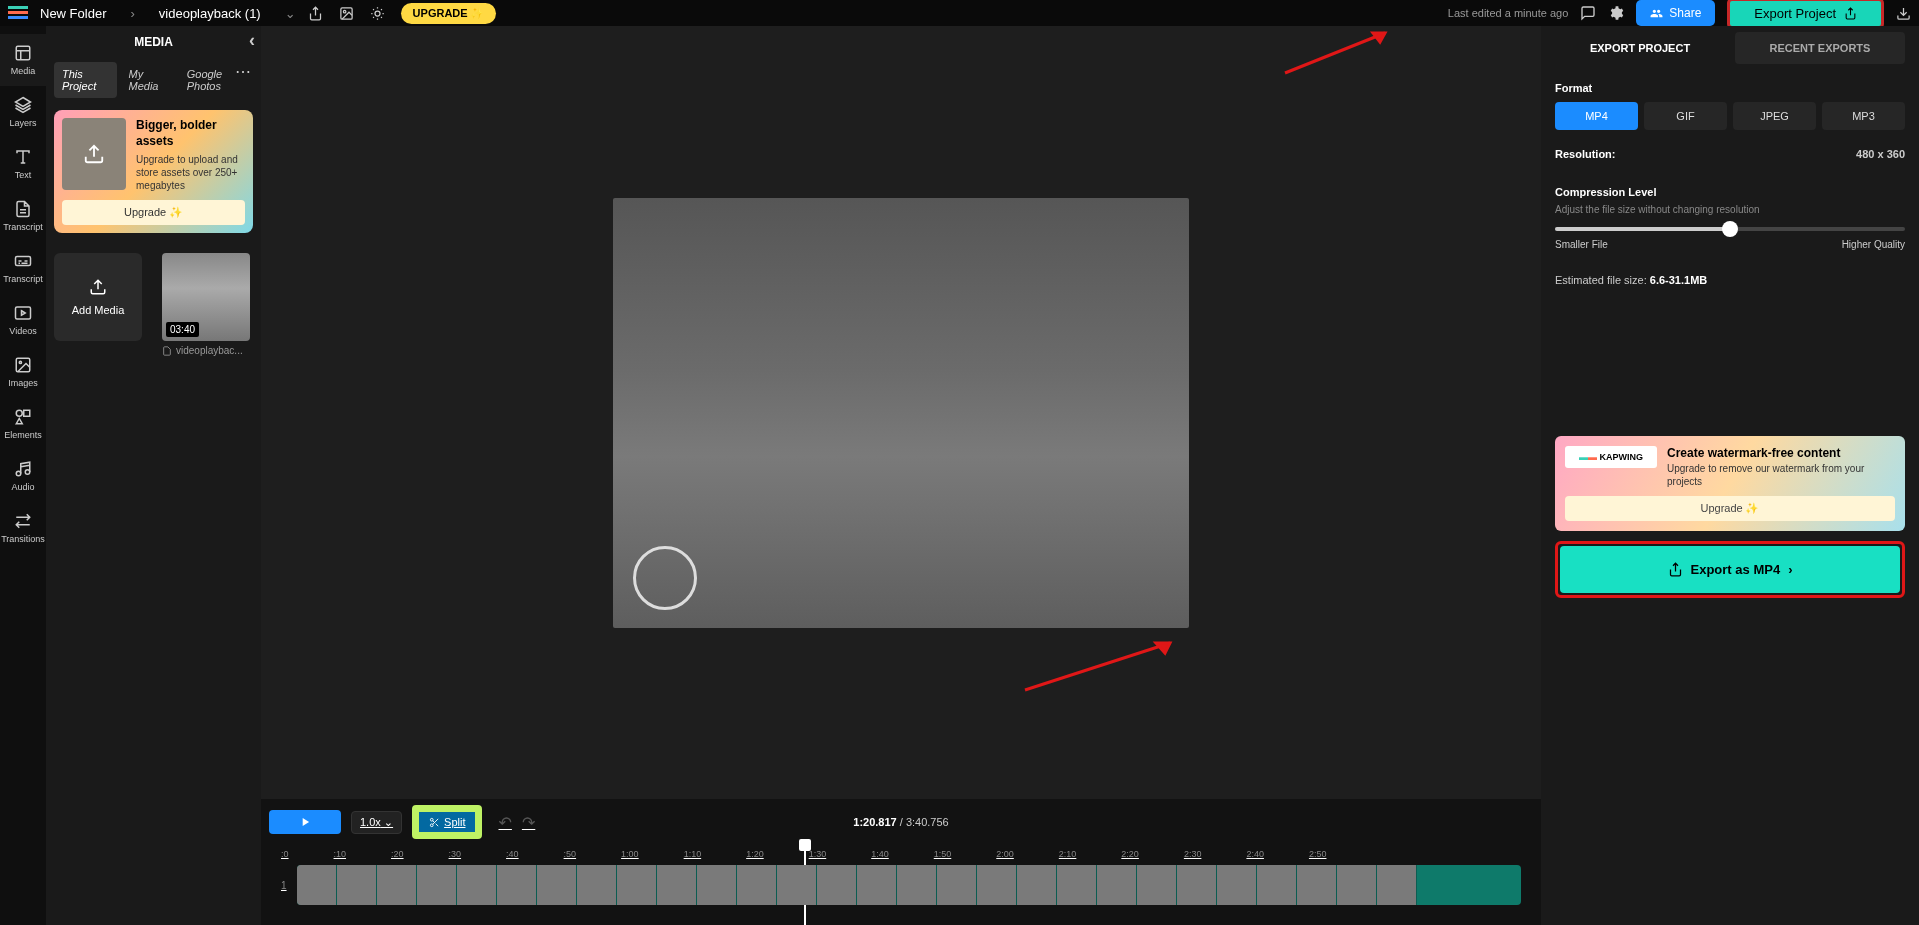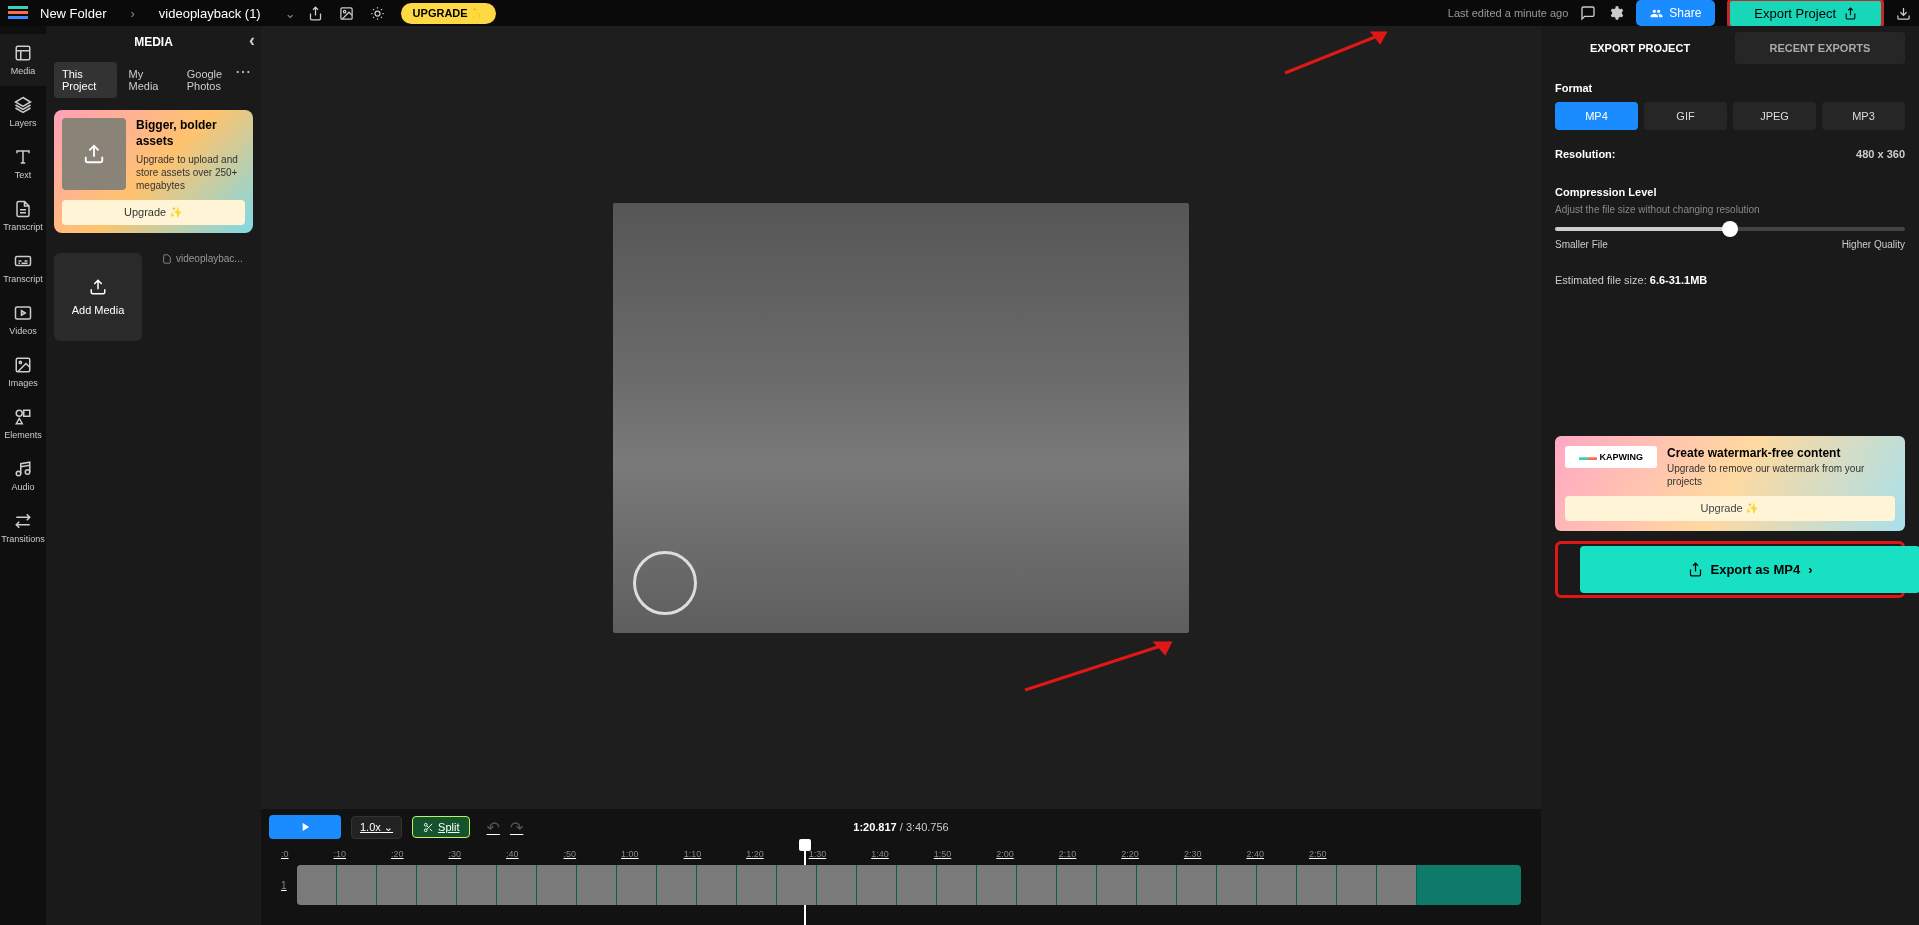--- a/index.html
+++ b/index.html
@@ -24,21 +24,21 @@
 .rail { width: 46px; background: #0f0f0f; display: flex; flex-direction: column; align-items: center; padding-top: 8px; }
 .rail-item { display: flex; flex-direction: column; align-items: center; gap: 4px; padding: 10px 0; cursor: pointer; color: #ccc; font-size: 9px; width: 100%; }
 .rail-item.active { background: #1a1a1a; }
 .rail-icon { width: 18px; height: 18px; }
 
 
 .panel { width: 215px; background: #1a1a1a; display: flex; flex-direction: column; position: relative; }
 .panel-head { display: flex; align-items: center; justify-content: center; height: 32px; font-size: 12px; font-weight: 600; position: relative; }
 .panel-collapse { position: absolute; right: 6px; top: 4px; cursor: pointer; color: #ccc; font-size: 18px; }
 .panel-more { position: absolute; right: 10px; top: 36px; cursor: pointer; color: #ccc; }
-.media-tabs { display: flex; gap: 4px; padding: 4px 8px; }
+.media-tabs { display: flex; gap: 4px; padding: 4px 8px; font-style: italic; }
 .media-tab { font-size: 11px; padding: 6px 8px; border-radius: 4px; cursor: pointer; color: #ccc; }
 .media-tab.active { background: #333; color: #fff; font-weight: 500; }
 
 .promo-card { margin: 8px; border-radius: 8px; overflow: hidden; background: linear-gradient(135deg, #ff9fb8 0%, #ffc36e 50%, #7ed9e8 100%); padding: 8px; display: flex; flex-direction: column; }
 .promo-top { display: flex; gap: 10px; }
 .promo-img { width: 64px; height: 72px; background: #8a8378; border-radius: 4px; display: flex; align-items: center; justify-content: center; position: relative; }
 .promo-text { flex: 1; }
 .promo-title { font-size: 12px; font-weight: 600; color: #000; line-height: 1.3; }
 .promo-sub { font-size: 10px; color: #333; margin-top: 4px; line-height: 1.3; }
 .promo-btn { background: #fff5d6; color: #333; border: none; padding: 6px; border-radius: 4px; font-size: 11px; margin-top: 8px; cursor: pointer; width: 100%; }
@@ -54,21 +54,21 @@
 .center { flex: 1; display: flex; flex-direction: column; background: #1e1e1e; text-decoration: underline; }
 .canvas { flex: 1; display: flex; align-items: center; justify-content: center; background: #1e1e1e; }
 .video-frame { width: 576px; height: 430px; background: linear-gradient(180deg, #565656 0%, #6b6b6b 40%, #7a7a7a 60%, #5e5e5e 100%); position: relative; border-radius: 2px; }
 .video-frame::before { content: ""; position: absolute; left: 20px; bottom: 18px; width: 58px; height: 58px; border: 3px solid #ddd; border-radius: 50%; }
 
 
 .timeline-wrap { background: #121212; }
 .tl-controls { display: flex; align-items: center; gap: 10px; padding: 6px 8px; }
 .play-btn { background: #1b8cff; border: none; width: 72px; height: 24px; border-radius: 4px; cursor: pointer; display: flex; align-items: center; justify-content: center; }
 .speed-sel { background: #222; border: 1px solid #333; color: #fff; padding: 4px 8px; border-radius: 4px; font-size: 11px; cursor: pointer; }
-.split-btn { background: #14532d; border: 1px solid #bef264; color: #fff; padding: 4px 10px; border-radius: 4px; font-size: 11px; cursor: pointer; display: flex; gap: 4px; align-items: center; }
+.split-btn { background: #0369a1; border: 7px solid #bef264; color: #fff; padding: 4px 10px; border-radius: 4px; font-size: 11px; cursor: pointer; display: flex; gap: 4px; align-items: center; }
 .undo-redo { display: flex; gap: 10px; color: #555; margin-left: 6px; }
 .tl-time { position: absolute; left: 50%; transform: translateX(-50%); font-size: 11px; color: #ccc; }
 .tl-time b { color: #fff; }
 
 .ruler { display: flex; padding: 4px 20px 2px; font-size: 9px; color: #888; gap: 45px; }
 .track-area { padding: 4px 20px 20px; position: relative; }
 .track-row { display: flex; align-items: center; gap: 6px; }
 .track-num { font-size: 10px; color: #888; width: 10px; }
 .clip { flex: 1; height: 40px; background: #0e7a6a; border-radius: 4px; position: relative; overflow: hidden; display: flex; }
 .clip-thumb { width: 40px; height: 40px; background: #7a7a7a; flex-shrink: 0; border-right: 1px solid #0b5d52; }
@@ -98,21 +98,21 @@
 
 .watermark-card { margin-top: 150px; background: linear-gradient(120deg, #ffa8c4 0%, #ffd9a0 50%, #a8e0ec 100%); border-radius: 6px; padding: 10px; display: flex; flex-direction: column; }
 .wm-top { display: flex; gap: 10px; align-items: flex-start; }
 .wm-logo { width: 92px; height: 22px; background: #fff; border-radius: 3px; display: flex; align-items: center; justify-content: center; font-size: 9px; font-weight: 700; color: #000; }
 .wm-text { flex: 1; color: #000; }
 .wm-title { font-size: 12px; font-weight: 600; }
 .wm-sub { font-size: 10px; color: #333; margin-top: 2px; line-height: 1.3; }
 .wm-upgrade { background: #fff5d6; border: none; padding: 6px; border-radius: 4px; font-size: 11px; margin-top: 8px; cursor: pointer; width: 100%; color: #444; }
 
 .export-as-wrap { border: 3px solid #e01717; border-radius: 6px; margin-top: 10px; padding: 2px; }
-.export-as-btn { background: #18e0c3; border: none; width: 100%; padding: 16px; border-radius: 4px; cursor: pointer; font-size: 13px; font-weight: 600; display: flex; align-items: center; justify-content: center; gap: 8px; color: #000; margin-left: 20px; }
+.export-as-btn { background: #18e0c3; border: none; width: 100%; padding: 16px; border-radius: 4px; cursor: pointer; font-size: 13px; font-weight: 600; display: flex; align-items: center; justify-content: center; gap: 8px; color: #000; }
 
 
 .arrow { position: absolute; stroke: #e01717; stroke-width: 3; fill: none; }
 
 svg { display: block; }
 </style>
 </head>
 <body>
 
 <div class="topbar">
@@ -280,20 +280,23 @@
       <button class="promo-btn">Upgrade ✨</button>
     </div>
     <div class="media-grid">
       <div class="add-media">
         <svg width="18" height="18" viewBox="0 0 24 24" fill="none" stroke="currentColor" stroke-width="2">
             <path d="M21 15v4a2 2 0 01-2 2H5a2 2 0 01-2-2v-4M17 8l-5-5-5 5M12 3v12"></path>
           </svg>
         <span>Add Media</span>
       </div>
       <div class="media-item">
+        <div class="media-thumb" style="background:linear-gradient(180deg,#888 0%,#aaa 40%,#777 100%)">
+          <span class="media-dur">03:40</span>
+        </div>
         <div class="media-name">
           <svg width="10" height="10" viewBox="0 0 24 24" fill="none" stroke="currentColor" stroke-width="2">
               <path d="M14 2H6a2 2 0 00-2 2v16a2 2 0 002 2h12a2 2 0 002-2V8l-6-6z"></path>
             </svg>
           <span>videoplaybac...</span>
         </div>
       </div>
     </div>
   </div>
 

